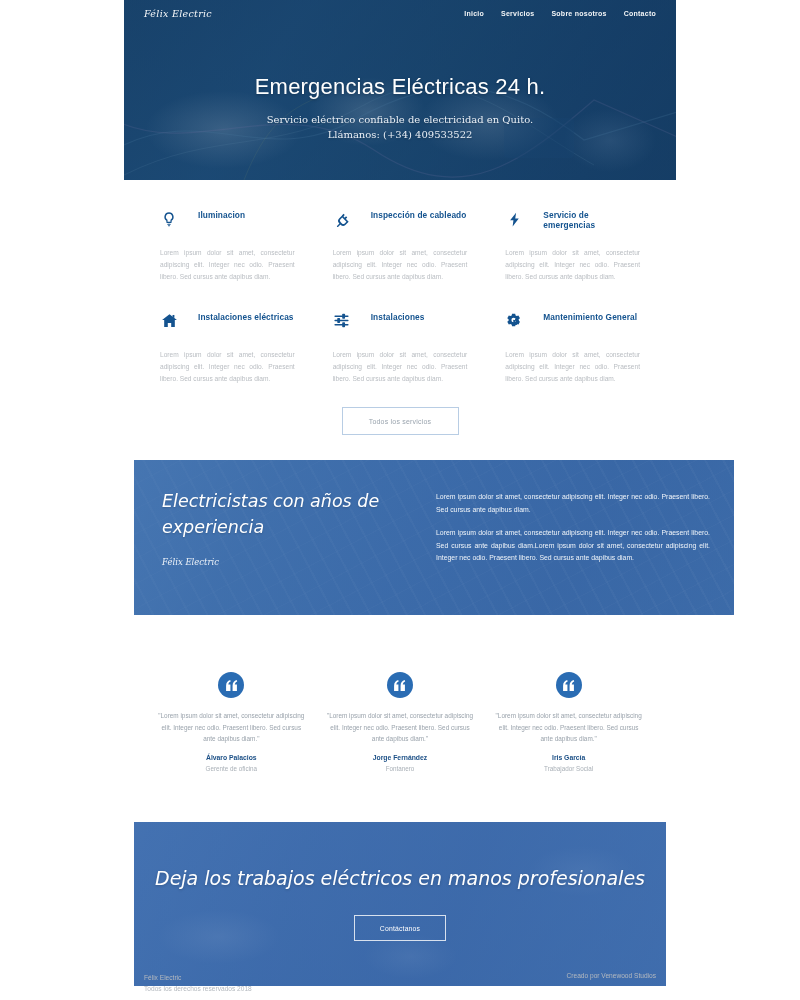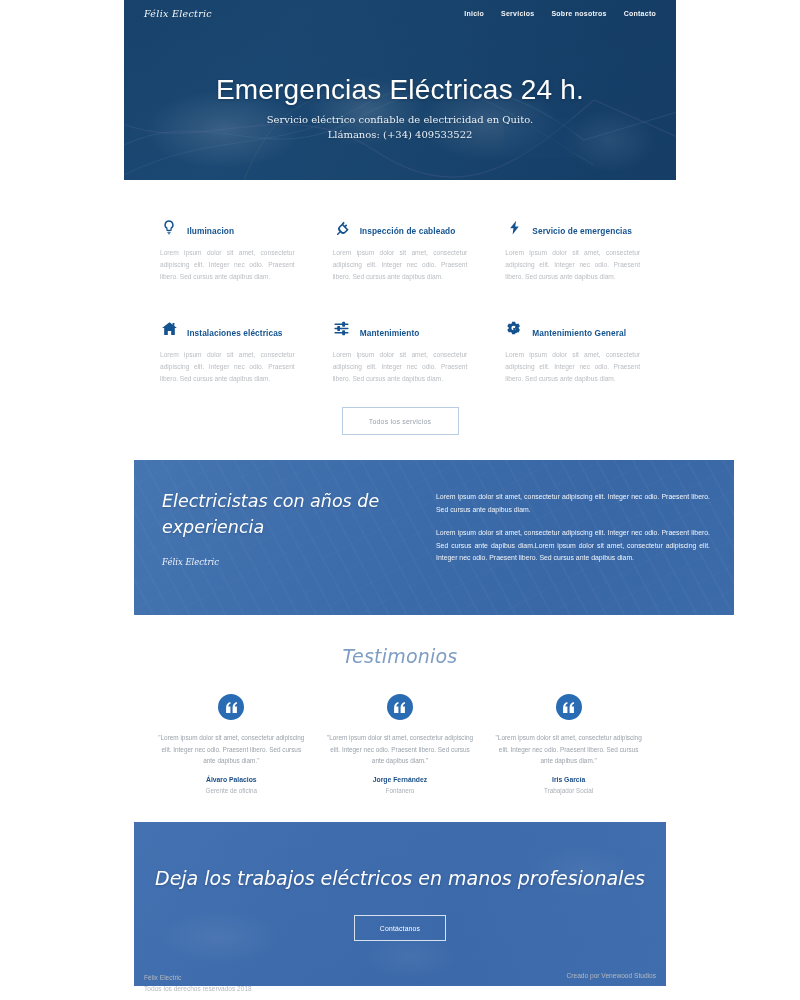--- a/index.html
+++ b/index.html
@@ -40,42 +40,42 @@
     opacity: .96;
   }
   .nav { position: absolute; right: 20px; top: 10px; display: flex; gap: 17px; }
   .nav a {
     font-size: 7px; color: #ffffff; text-decoration: none;
     font-weight: bold; letter-spacing: .25px; opacity: .95;
   }
   .hero-title {
     position: absolute; left: 0; right: 0; top: 74px;
     text-align: center; color: #ffffff;
-    font-size: 28px; font-weight: normal; letter-spacing: .2px;
+    font-size: 22px; font-weight: normal; letter-spacing: .2px;
     text-shadow: 0 1px 3px rgba(0,0,0,.25);
   }
   .hero-sub {
     position: absolute; left: 0; right: 0; top: 112px;
     text-align: center; color: #e9eff6;
     font-family: "DejaVu Serif", serif; 
     font-size: 10px; line-height: 15px;
     text-shadow: 0 1px 2px rgba(0,0,0,.2);
   }
 
   
   .services {
     position: absolute; left: 124px; top: 196px; width: 552px;
   }
   .svc-grid {
     display: grid; grid-template-columns: repeat(3, 1fr);
     column-gap: 38px; row-gap: 14px;
     padding: 0 36px;
   }
   .svc { padding-top: 14px; }
-  .svc-head { display: flex; align-items: flex-end; gap: 9px; height: 26px; }
+  .svc-head { display: flex; align-items: flex-start; gap: 20px; height: 26px; }
   .svc-icon { width: 18px; height: 18px; flex: 0 0 18px; display: flex; align-items: center; justify-content: center; }
   .svc-icon svg { display: block; }
   .svc-title {
     font-size: 8.3px; font-weight: bold; color: #14538f; letter-spacing: .1px;
   }
   .svc-body {
     margin-top: 11px;
     font-size: 6.6px; line-height: 12.2px; color: #b9bdc2;
     text-align: justify;
   }
@@ -291,21 +291,21 @@
           <span class="svc-icon">
             <svg width="17" height="17" viewBox="0 0 24 24" fill="#14538f">
               <rect x="2" y="5" width="20" height="2.1" rx="1"></rect>
               <rect x="2" y="11" width="20" height="2.1" rx="1"></rect>
               <rect x="2" y="17" width="20" height="2.1" rx="1"></rect>
               <rect x="13" y="2.6" width="4" height="6.9" rx="1"></rect>
               <rect x="6" y="8.6" width="4" height="6.9" rx="1"></rect>
               <rect x="13" y="14.6" width="4" height="6.9" rx="1"></rect>
             </svg>
           </span>
-          <span class="svc-title">Mantenimiento</span>
+          <span class="svc-title">Instalaciones</span>
         </div>
         <p class="svc-body">Lorem ipsum dolor sit amet, consectetur adipiscing elit. Integer nec odio. Praesent libero. Sed cursus ante dapibus diam.</p>
       </div>
 
       <div class="svc">
         <div class="svc-head">
           <span class="svc-icon">
             <svg width="18" height="18" viewBox="0 0 24 24" fill="#14538f">
               <path d="M9.4 2.2 8.9 4.5a5.9 5.9 0 0 0-1.6.9L5.1 4.6 3 8.2l1.8 1.5a6 6 0 0 0 0 1.9L3 13.1l2.1 3.6 2.2-.8c.5.4 1 .7 1.6.9l.5 2.3h4.2l.5-2.3c.6-.2 1.1-.5 1.6-.9l2.2.8 2.1-3.6-1.8-1.5a6 6 0 0 0 0-1.9L20 8.2l-2.1-3.6-2.2.8a5.9 5.9 0 0 0-1.6-.9l-.5-2.3zm2.1 5.4a3 3 0 1 1 0 6 3 3 0 0 1 0-6z"></path>
               <path d="M18.4 14.6l-.3 1.3a3.4 3.4 0 0 0-.9.5l-1.2-.4-1.2 2 1 .9a3.5 3.5 0 0 0 0 1l-1 .9 1.2 2 1.2-.4c.3.2.6.4.9.5l.3 1.3h2.4l.3-1.3c.3-.1.6-.3.9-.5l1.2.4 1.2-2-1-.9a3.5 3.5 0 0 0 0-1l1-.9-1.2-2-1.2.4a3.4 3.4 0 0 0-.9-.5l-.3-1.3zm1.2 3.1a1.7 1.7 0 1 1 0 3.4 1.7 1.7 0 0 1 0-3.4z" transform="translate(-2.2 -3.4) scale(.86)"></path>
@@ -332,21 +332,20 @@
         <div class="exp-brand">Félix Electric</div>
       </div>
       <div class="exp-right">
         <p class="exp-p">Lorem ipsum dolor sit amet, consectetur adipiscing elit. Integer nec odio. Praesent libero. Sed cursus ante dapibus diam.</p>
         <p class="exp-p">Lorem ipsum dolor sit amet, consectetur adipiscing elit. Integer nec odio. Praesent libero. Sed cursus ante dapibus diam.Lorem ipsum dolor sit amet, consectetur adipiscing elit. Integer nec odio. Praesent libero. Sed cursus ante dapibus diam.</p>
       </div>
     </div>
   </section>
 
   <section class="testi">
-    <h2 class="testi-h">Testimonios</h2>
     <div class="testi-grid">
 
       <div class="testi-card">
         <div class="quote-circle">
           <svg width="13" height="11" viewBox="0 0 24 20" fill="#ffffff">
             <path d="M2 20V10.5C2 4.9 4.9 1.3 9.6 0l.9 2.4C7.7 3.6 6.2 5.6 6.1 8.3H10V20zm12 0V10.5C14 4.9 16.9 1.3 21.6 0l.9 2.4c-2.8 1.2-4.3 3.2-4.4 5.9H22V20z"></path>
           </svg>
         </div>
         <p class="testi-text">"Lorem ipsum dolor sit amet, consectetur adipiscing elit. Integer nec odio. Praesent libero. Sed cursus ante dapibus diam."</p>
         <div class="testi-name">Álvaro Palacios</div>

